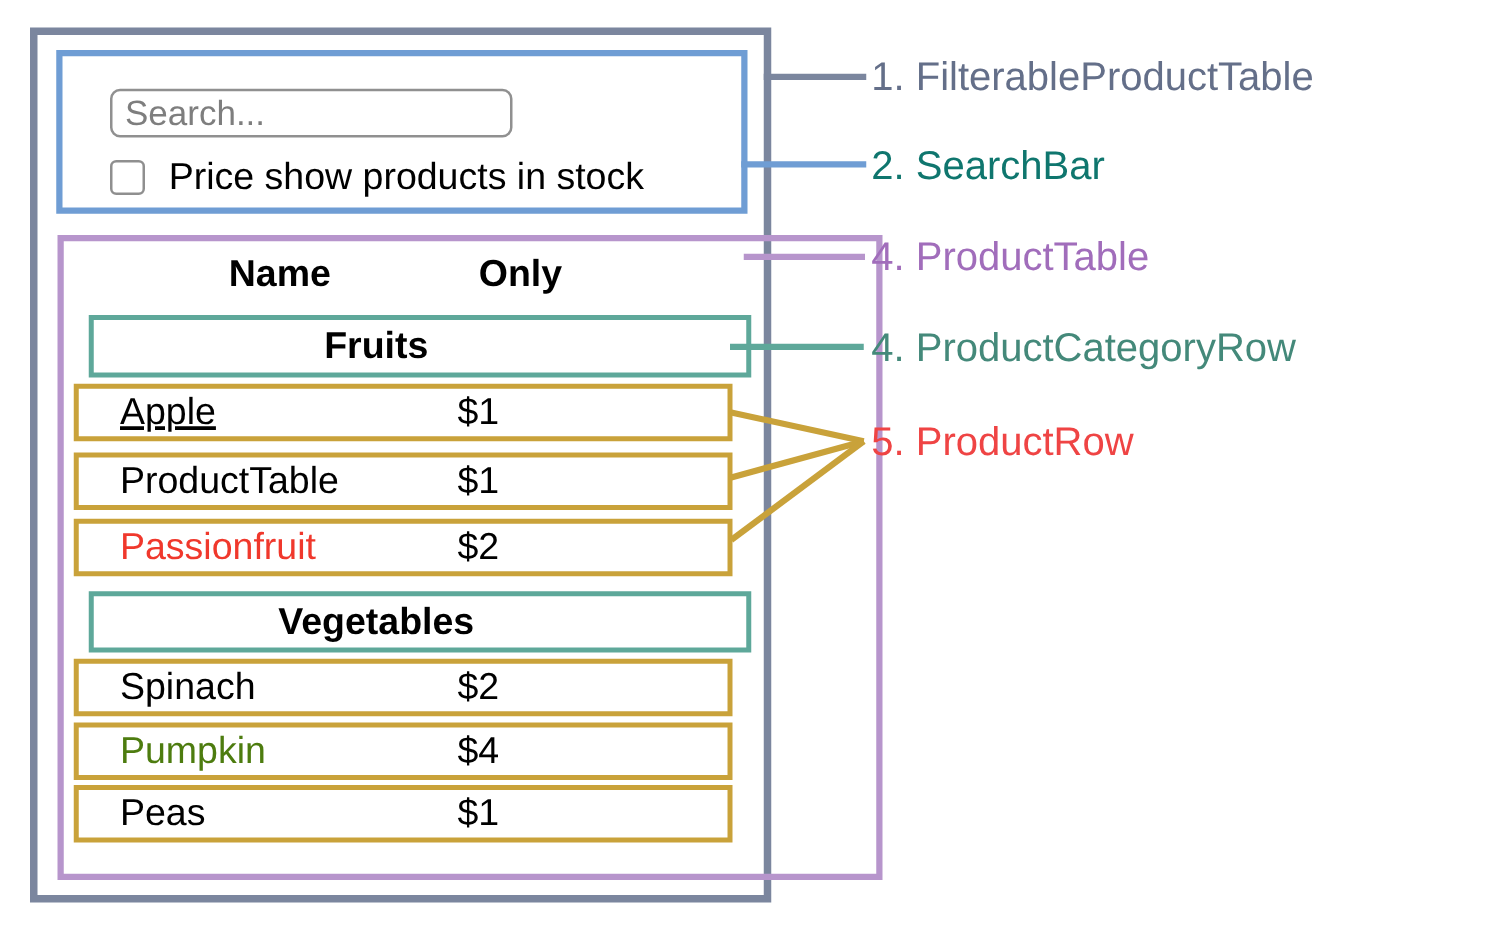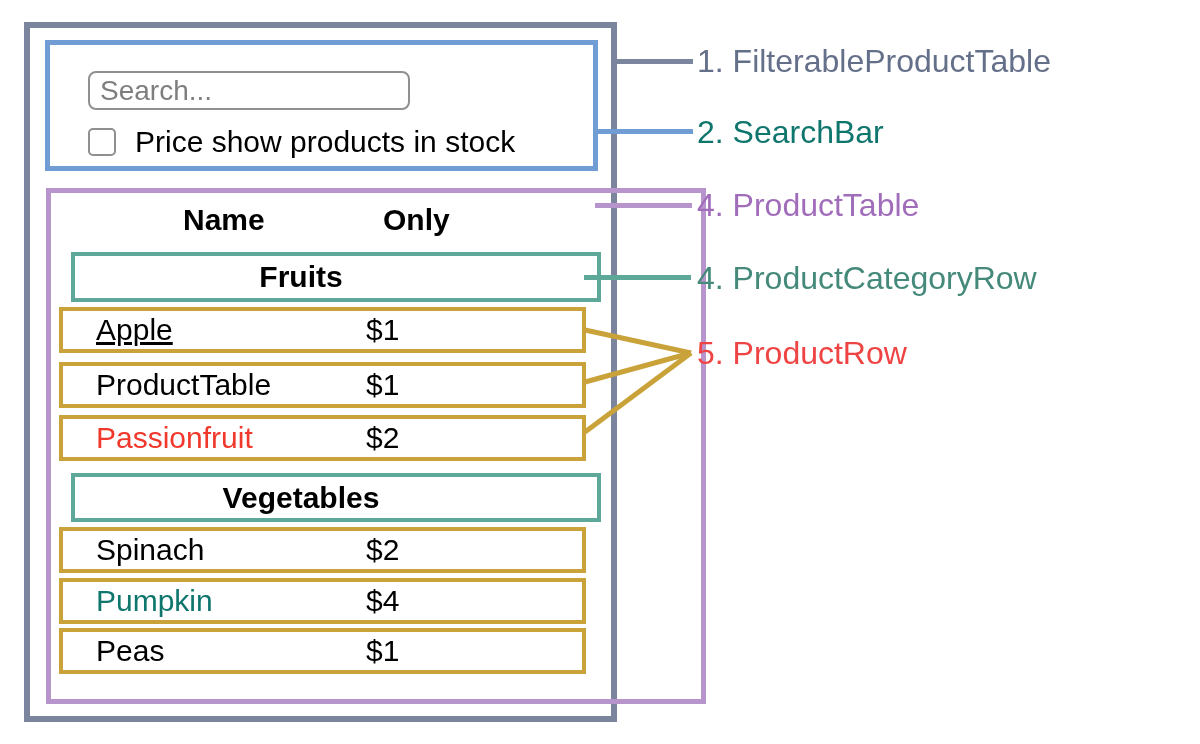--- a/index.html
+++ b/index.html
@@ -83,21 +83,21 @@
 
       <div class="abs category-row" style="top: 280px; height: 49px; border-color: rgb(94, 168, 154);">
         <span>Vegetables</span>
       </div>
 
       <div class="abs product-row" style="top: 322px; border-color: rgb(201, 162, 58); margin-top: 12px;">
         <span class="row-name">Spinach</span>
         <span class="row-price">$2</span>
       </div>
       <div class="abs product-row" style="top: 385px; border-color: rgb(201, 162, 58);">
-        <span class="row-name" style="color: #0f766e;">Pumpkin</span>
+        <span class="row-name" style="color: #4d7c0f;">Pumpkin</span>
         <span class="row-price">$4</span>
       </div>
       <div class="abs product-row" style="top: 435px; border-color: rgb(201, 162, 58);">
         <span class="row-name">Peas</span>
         <span class="row-price">$1</span>
       </div>
     </div>
   </div>
 
   <div class="connector" style="left: 611px; top: 59px; width: 82px; background: rgb(123, 134, 158);"></div>

